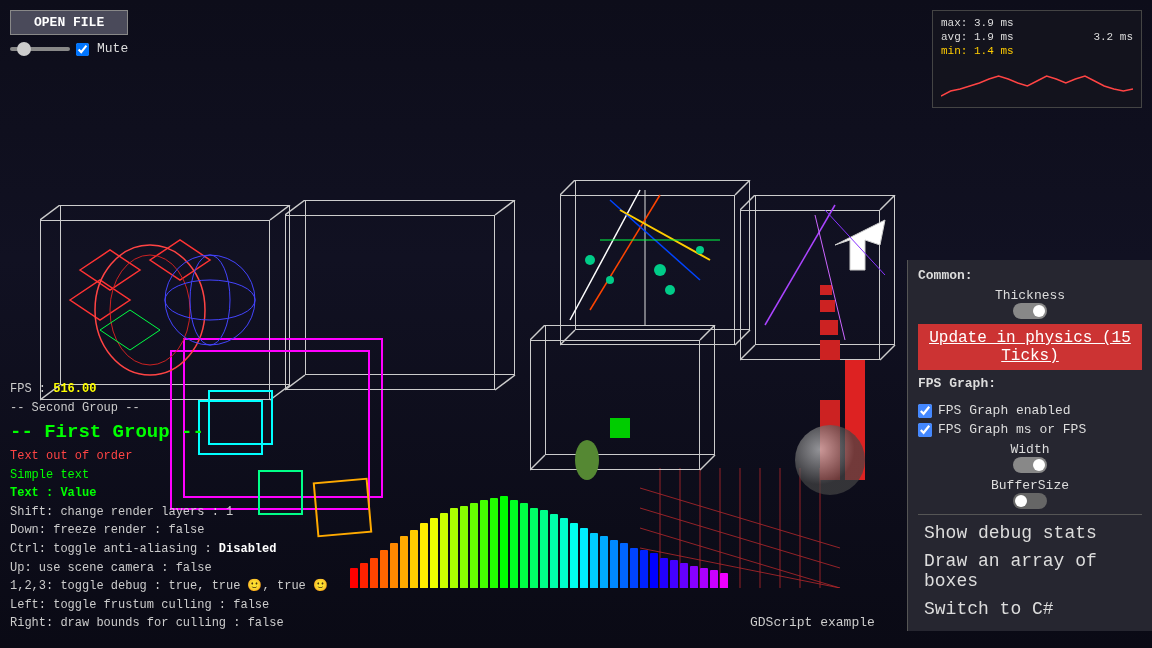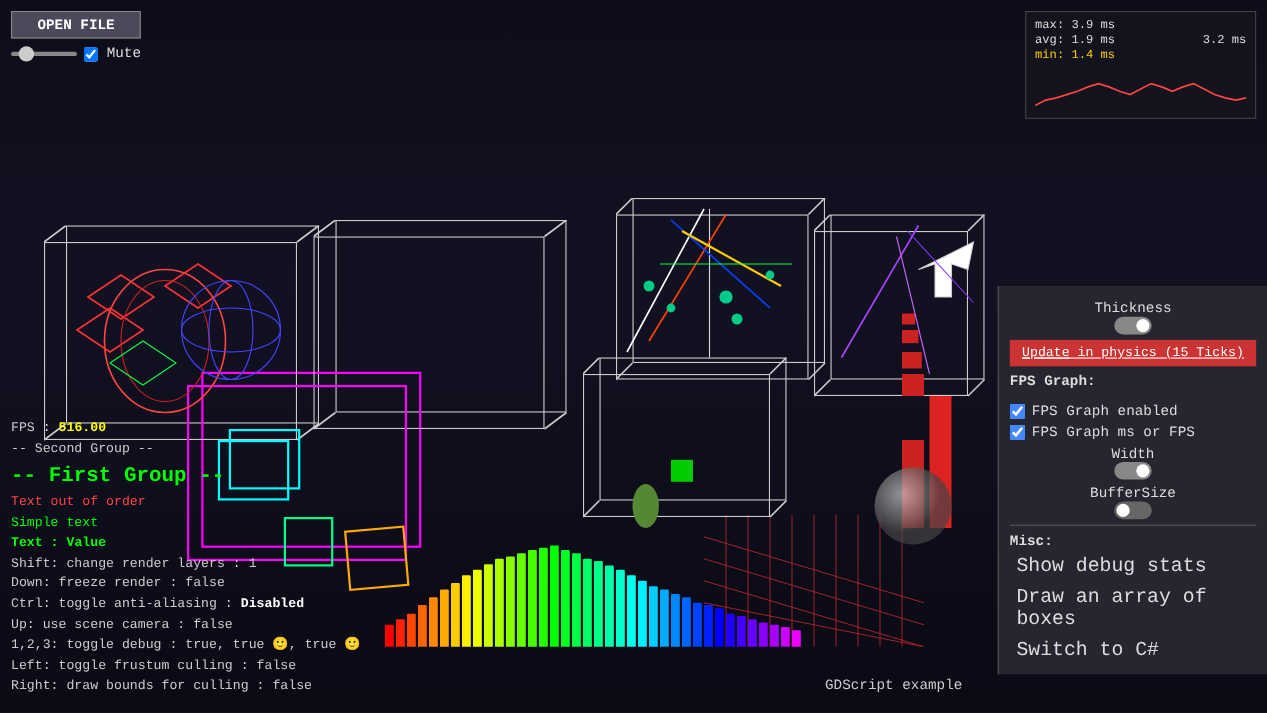--- a/index.html
+++ b/index.html
@@ -165,21 +165,21 @@
     }
 
     
     #update-physics-btn {
       display: block;
       width: 100%;
       background: #cc3333;
       color: #fff;
       border: none;
       padding: 5px 8px;
-      font-size: 12px;
+      font-size: 16px;
       cursor: pointer;
       text-align: center;
       margin: 5px 0;
       font-family: inherit;
     }
     #update-physics-btn span {
       text-decoration: underline;
     }
 
     .fps-section-title {
@@ -538,20 +538,21 @@
   </div>
   <div id="fps-graph-canvas">
     <svg width="100%" height="40" viewBox="0 0 200 40" preserveAspectRatio="none">
 
       <polyline points="0,35 10,30 20,28 30,25 40,22 50,18 60,15 70,18 80,22 90,25 100,20 110,15 120,18 130,22 140,18 150,15 160,20 170,25 180,28 190,30 200,28" fill="none" stroke="#ff4444" stroke-width="1.5"></polyline>
     </svg>
   </div>
 </div>
 
 <div id="right-panel">
+  <div class="panel-section-title">Common:</div>
   <div class="panel-row">
     <span class="panel-row-label">Thickness</span>
     <div class="toggle-switch on"></div>
   </div>
   <button id="update-physics-btn">
     <span><span style="text-decoration:underline;">Update</span> in physics (15 Ticks)</span>
   </button>
   <div class="fps-section-title">FPS Graph:</div>
   <div class="checkbox-row">
     <input type="checkbox" checked="" style="">
@@ -563,17 +564,16 @@
   </div>
   <div class="panel-row">
     <span class="panel-row-label">Width</span>
     <div class="toggle-switch on"></div>
   </div>
   <div class="panel-row">
     <span class="panel-row-label">BufferSize</span>
     <div class="toggle-switch"></div>
   </div>
   <hr class="panel-divider">
-  <div class="misc-section-title">Misc:</div>
   <button class="misc-btn">Show debug stats</button>
   <button class="misc-btn">Draw an array of boxes</button>
   <button class="misc-btn">Switch to C#</button>
 </div>
 
 </body></html>

